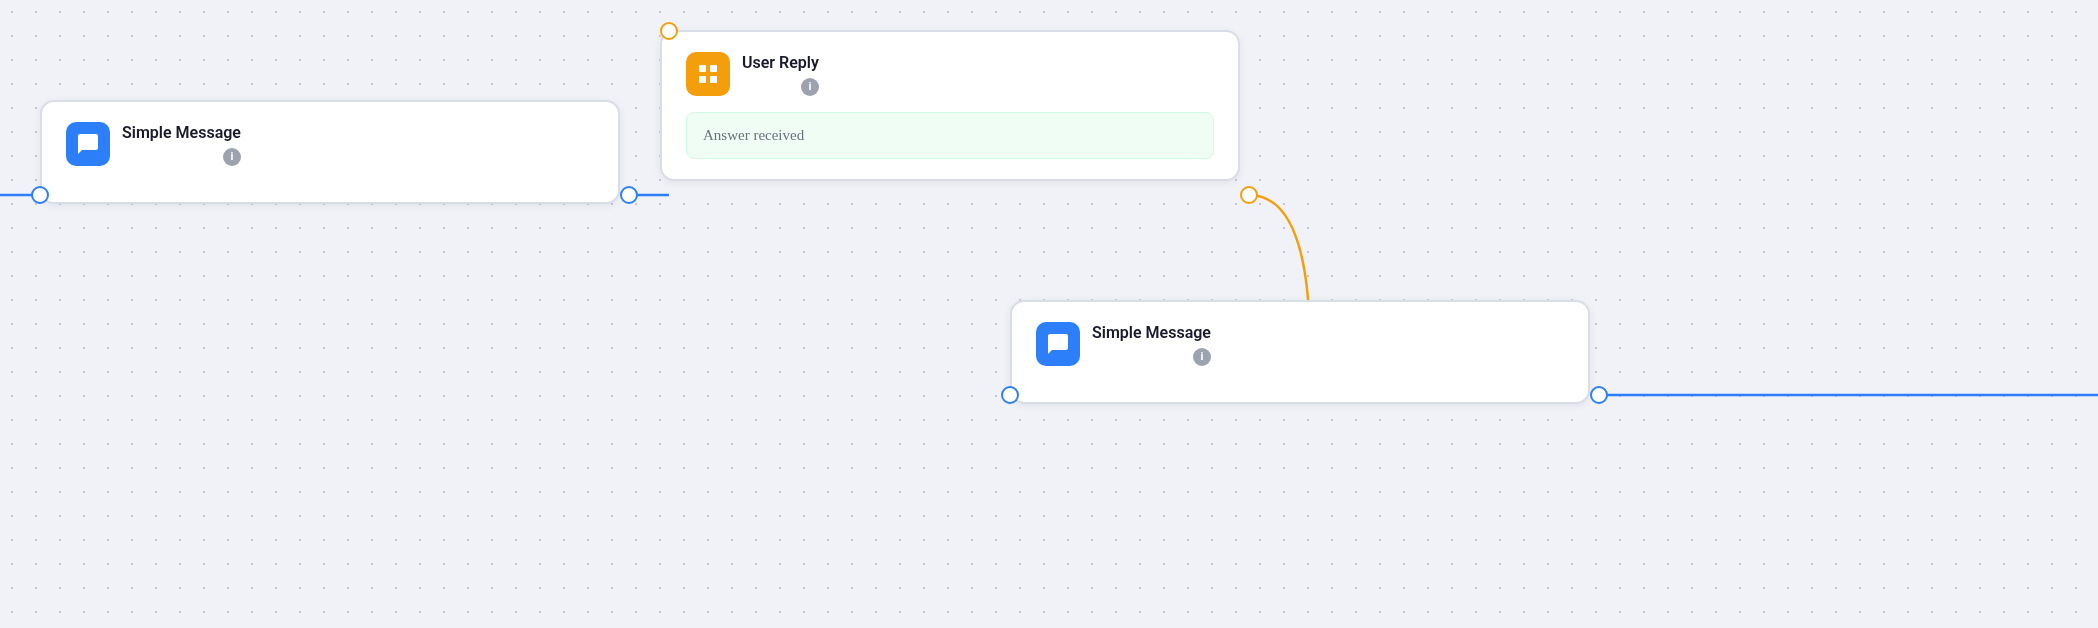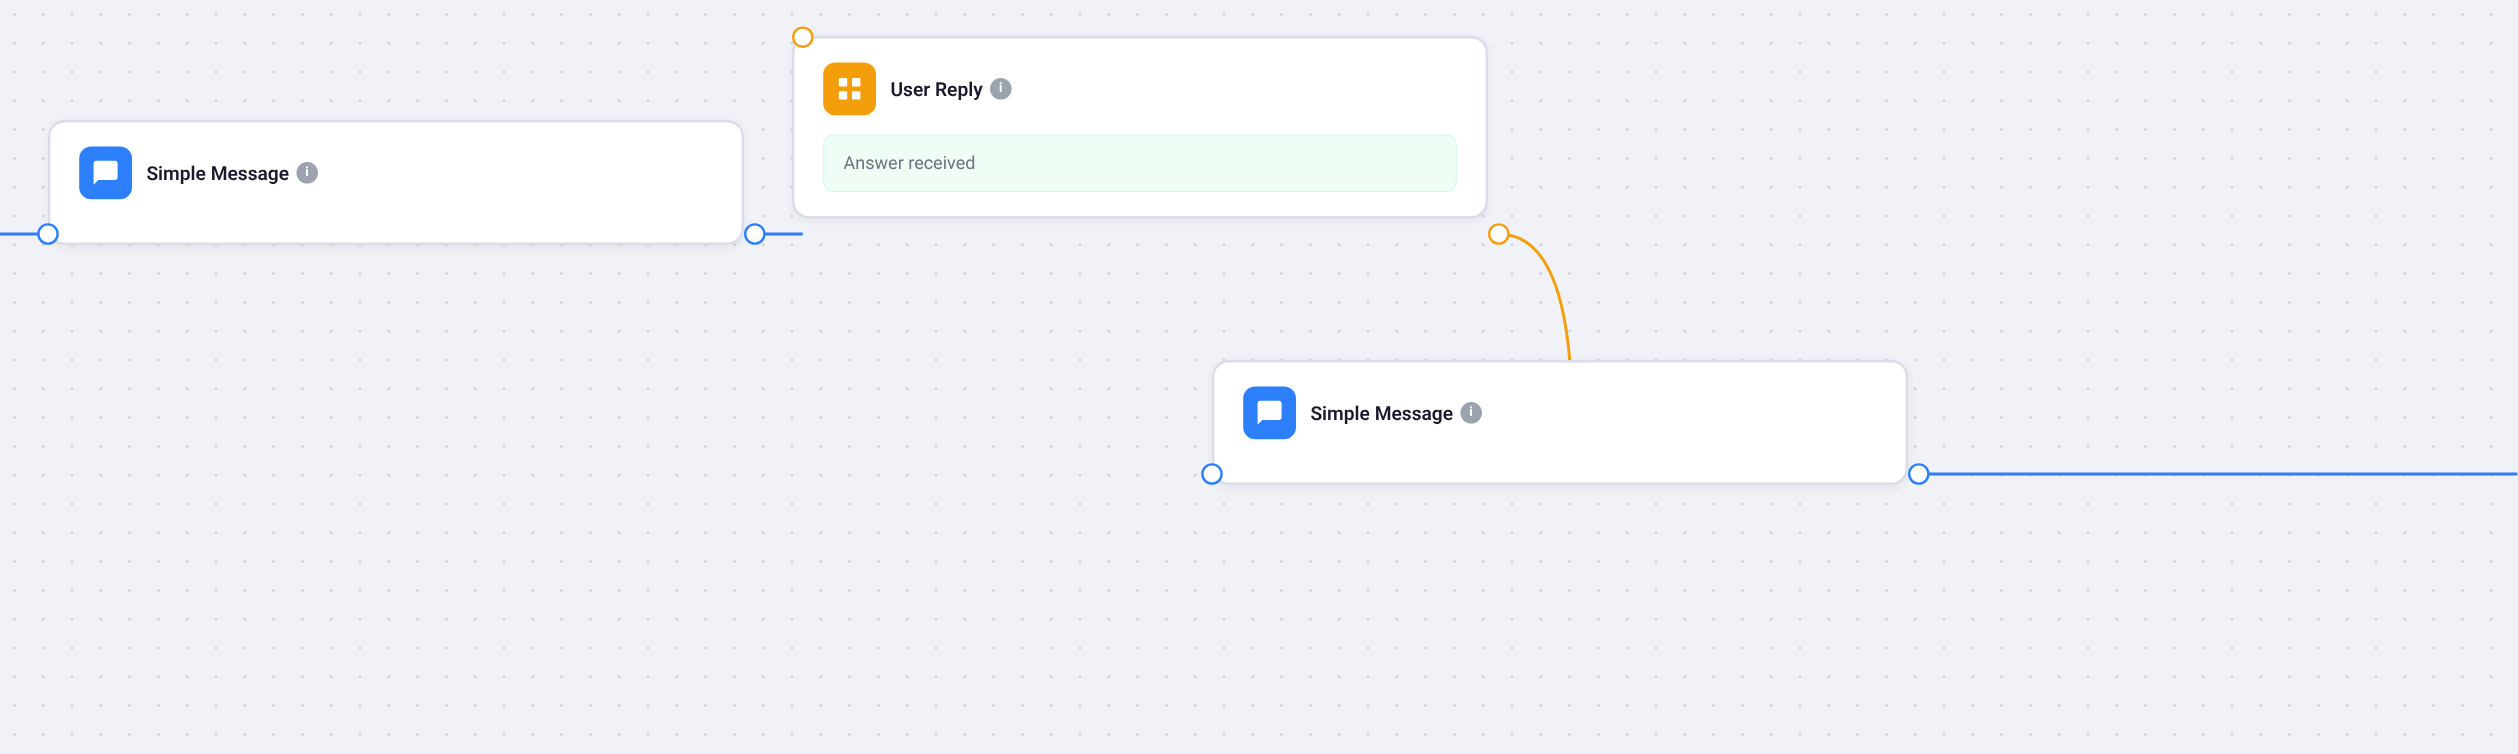--- a/index.html
+++ b/index.html
@@ -69,22 +69,23 @@
       width: 24px;
       height: 24px;
       fill: #ffffff;
     }
 
     .node-title {
       font-size: 16px;
       font-weight: 600;
       color: #1a1a2e;
       display: flex;
-      align-items: flex-start;
+      align-items: flex-end;
       gap: 6px;
+      flex-direction: column;
     }
 
     .info-icon {
       width: 18px;
       height: 18px;
       border-radius: 50%;
       background: #9ca3af;
       color: white;
       font-size: 11px;
       font-weight: 700;
@@ -101,20 +102,21 @@
     }
 
     
     .answer-field {
       background: #f0fdf4;
       border: 1.5px solid #d1fae5;
       border-radius: 8px;
       padding: 14px 16px;
       font-size: 15px;
       color: #6b7280;
+      font-family: Liberation Serif, serif;
     }
 
     
     .dot {
       position: absolute;
       width: 18px;
       height: 18px;
       border-radius: 50%;
       border: 2.5px solid;
       background: white;

